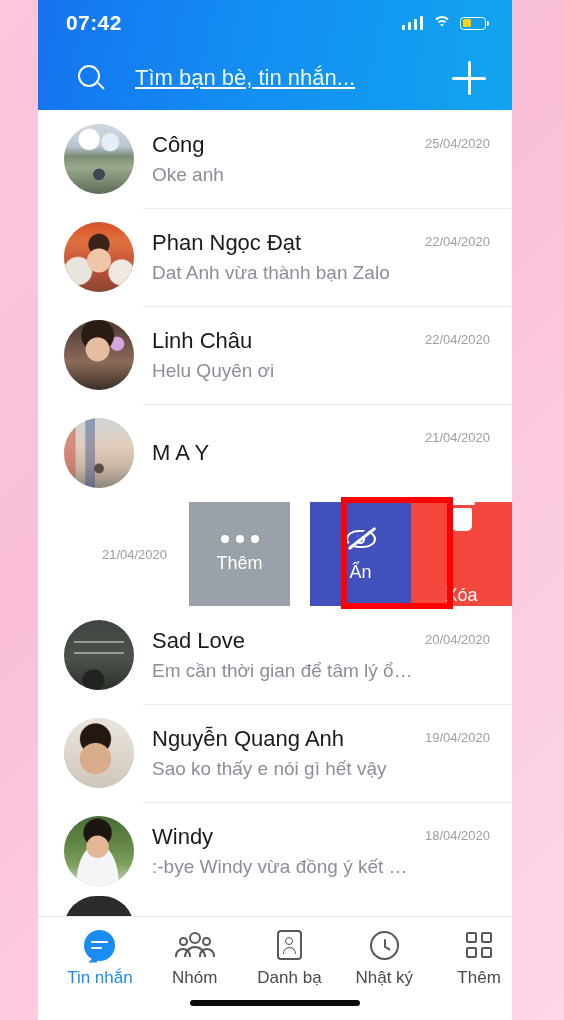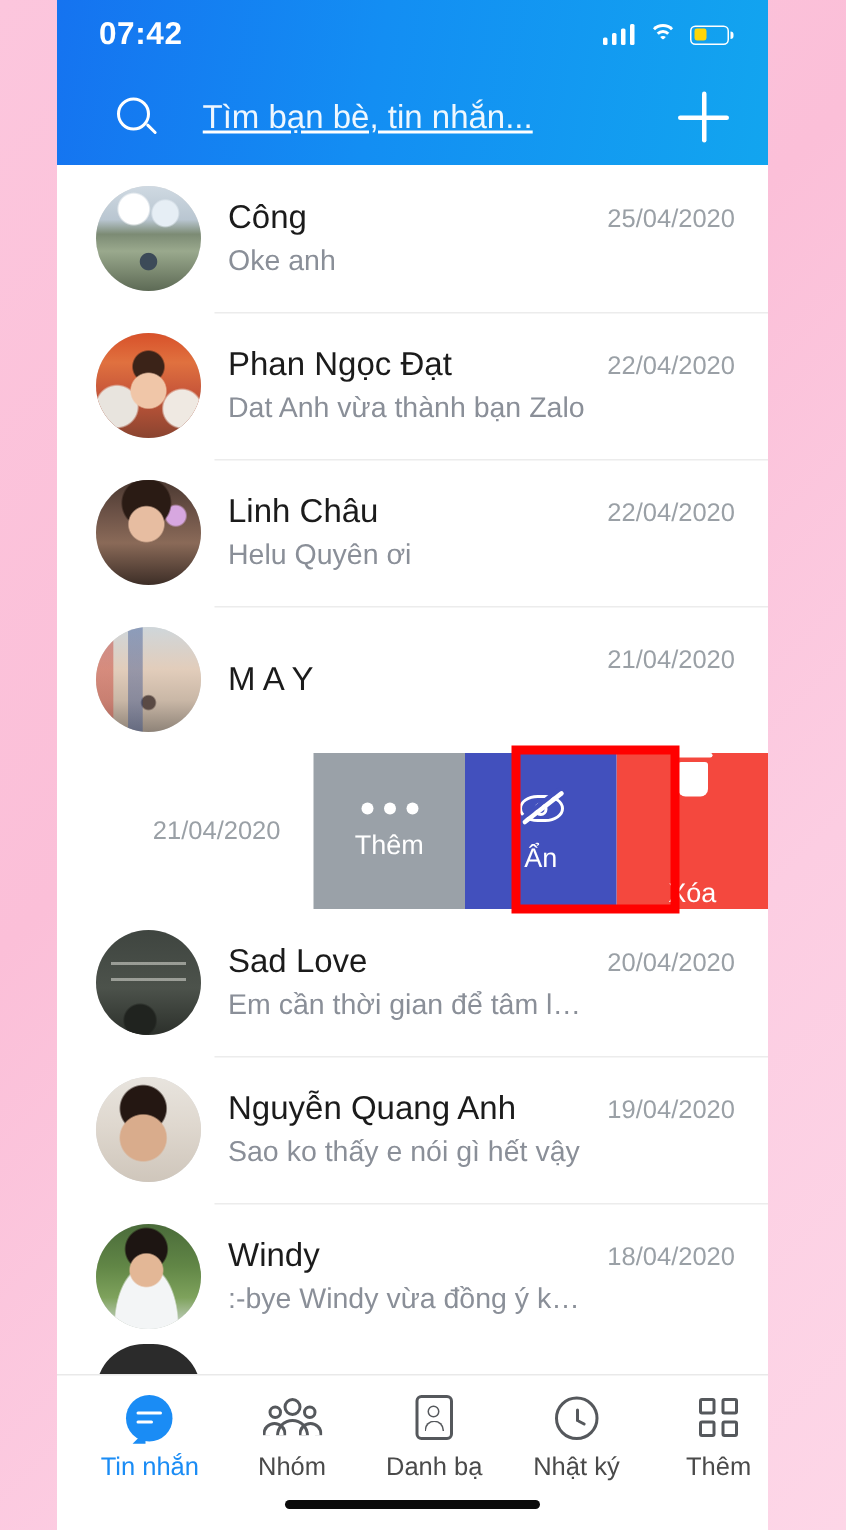--- a/index.html
+++ b/index.html
@@ -113,21 +113,21 @@
     white-space: nowrap; overflow: hidden; text-overflow: ellipsis;
     line-height: 1.25;
   }
   .row-msg {
     font-size: 19px; color: #8a8f98;
     margin-top: 5px;
     white-space: nowrap; overflow: hidden; text-overflow: ellipsis;
     line-height: 1.25;
   }
   .row-date {
-    font-size: 17px; color: #9aa0a6;
+    font-size: 13px; color: #9aa0a6;
     flex: 0 0 auto; align-self: flex-start;
     margin-top: 26px; padding-right: 22px;
     white-space: nowrap;
   }
   
   #swipe-row {
     display: flex; align-items: stretch;
     height: 104px; position: relative; background: #fff;
   }
   #swipe-left {
@@ -137,21 +137,21 @@
   }
   #swipe-left .row-date { margin-top: 0; padding-right: 0; align-self: center; }
   .act {
     width: 101px; flex: 0 0 auto;
     display: flex; flex-direction: column;
     align-items: center; justify-content: center;
     gap: 10px; color: #fff;
   }
   .act-label { font-size: 18px; }
   #act-more { background: #9aa1a8; }
-  #act-hide { background: #4250bd; position: relative; }
+  #act-hide { background: #4250bd; position: relative; margin-left: 20px; }
   #act-del  { background: #f4483e; justify-content: space-between; }
   #hide-highlight {
     position: absolute;
     left: 303px; top: 497px;
     width: 112px; height: 112px;
     border: 6px solid #ff0000;
     pointer-events: none;
     z-index: 5;
   }
   .dots { display: flex; gap: 7px; }

